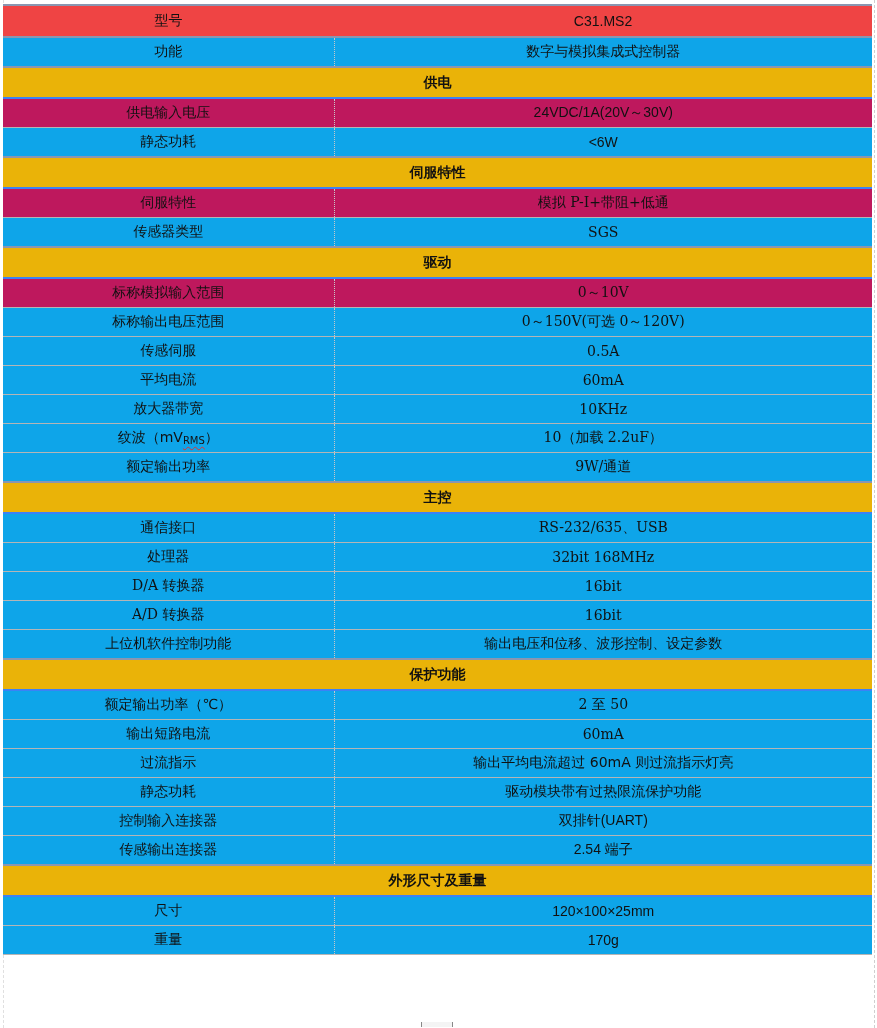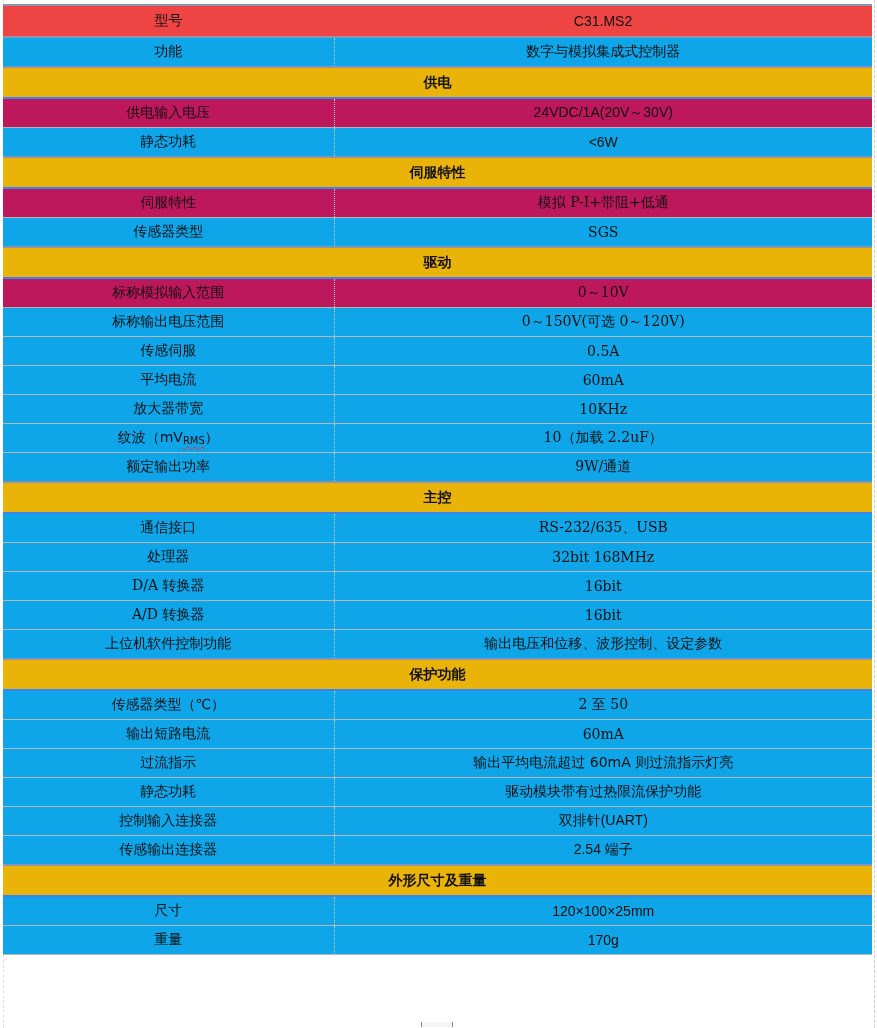--- a/index.html
+++ b/index.html
@@ -123,21 +123,21 @@
         <td class="v mono">16bit</td>
       </tr>
       <tr class="row">
         <td class="k">上位机软件控制功能</td>
         <td class="v">输出电压和位移、波形控制、设定参数</td>
       </tr>
       <tr class="section">
         <td colspan="2">保护功能</td>
       </tr>
       <tr class="row">
-        <td class="k">传感器类型（℃）</td>
+        <td class="k">额定输出功率（℃）</td>
         <td class="v mono">2 至 50</td>
       </tr>
       <tr class="row">
         <td class="k">输出短路电流</td>
         <td class="v mono">60mA</td>
       </tr>
       <tr class="row">
         <td class="k">过流指示</td>
         <td class="v">输出平均电流超过 60mA 则过流指示灯亮</td>
       </tr>

